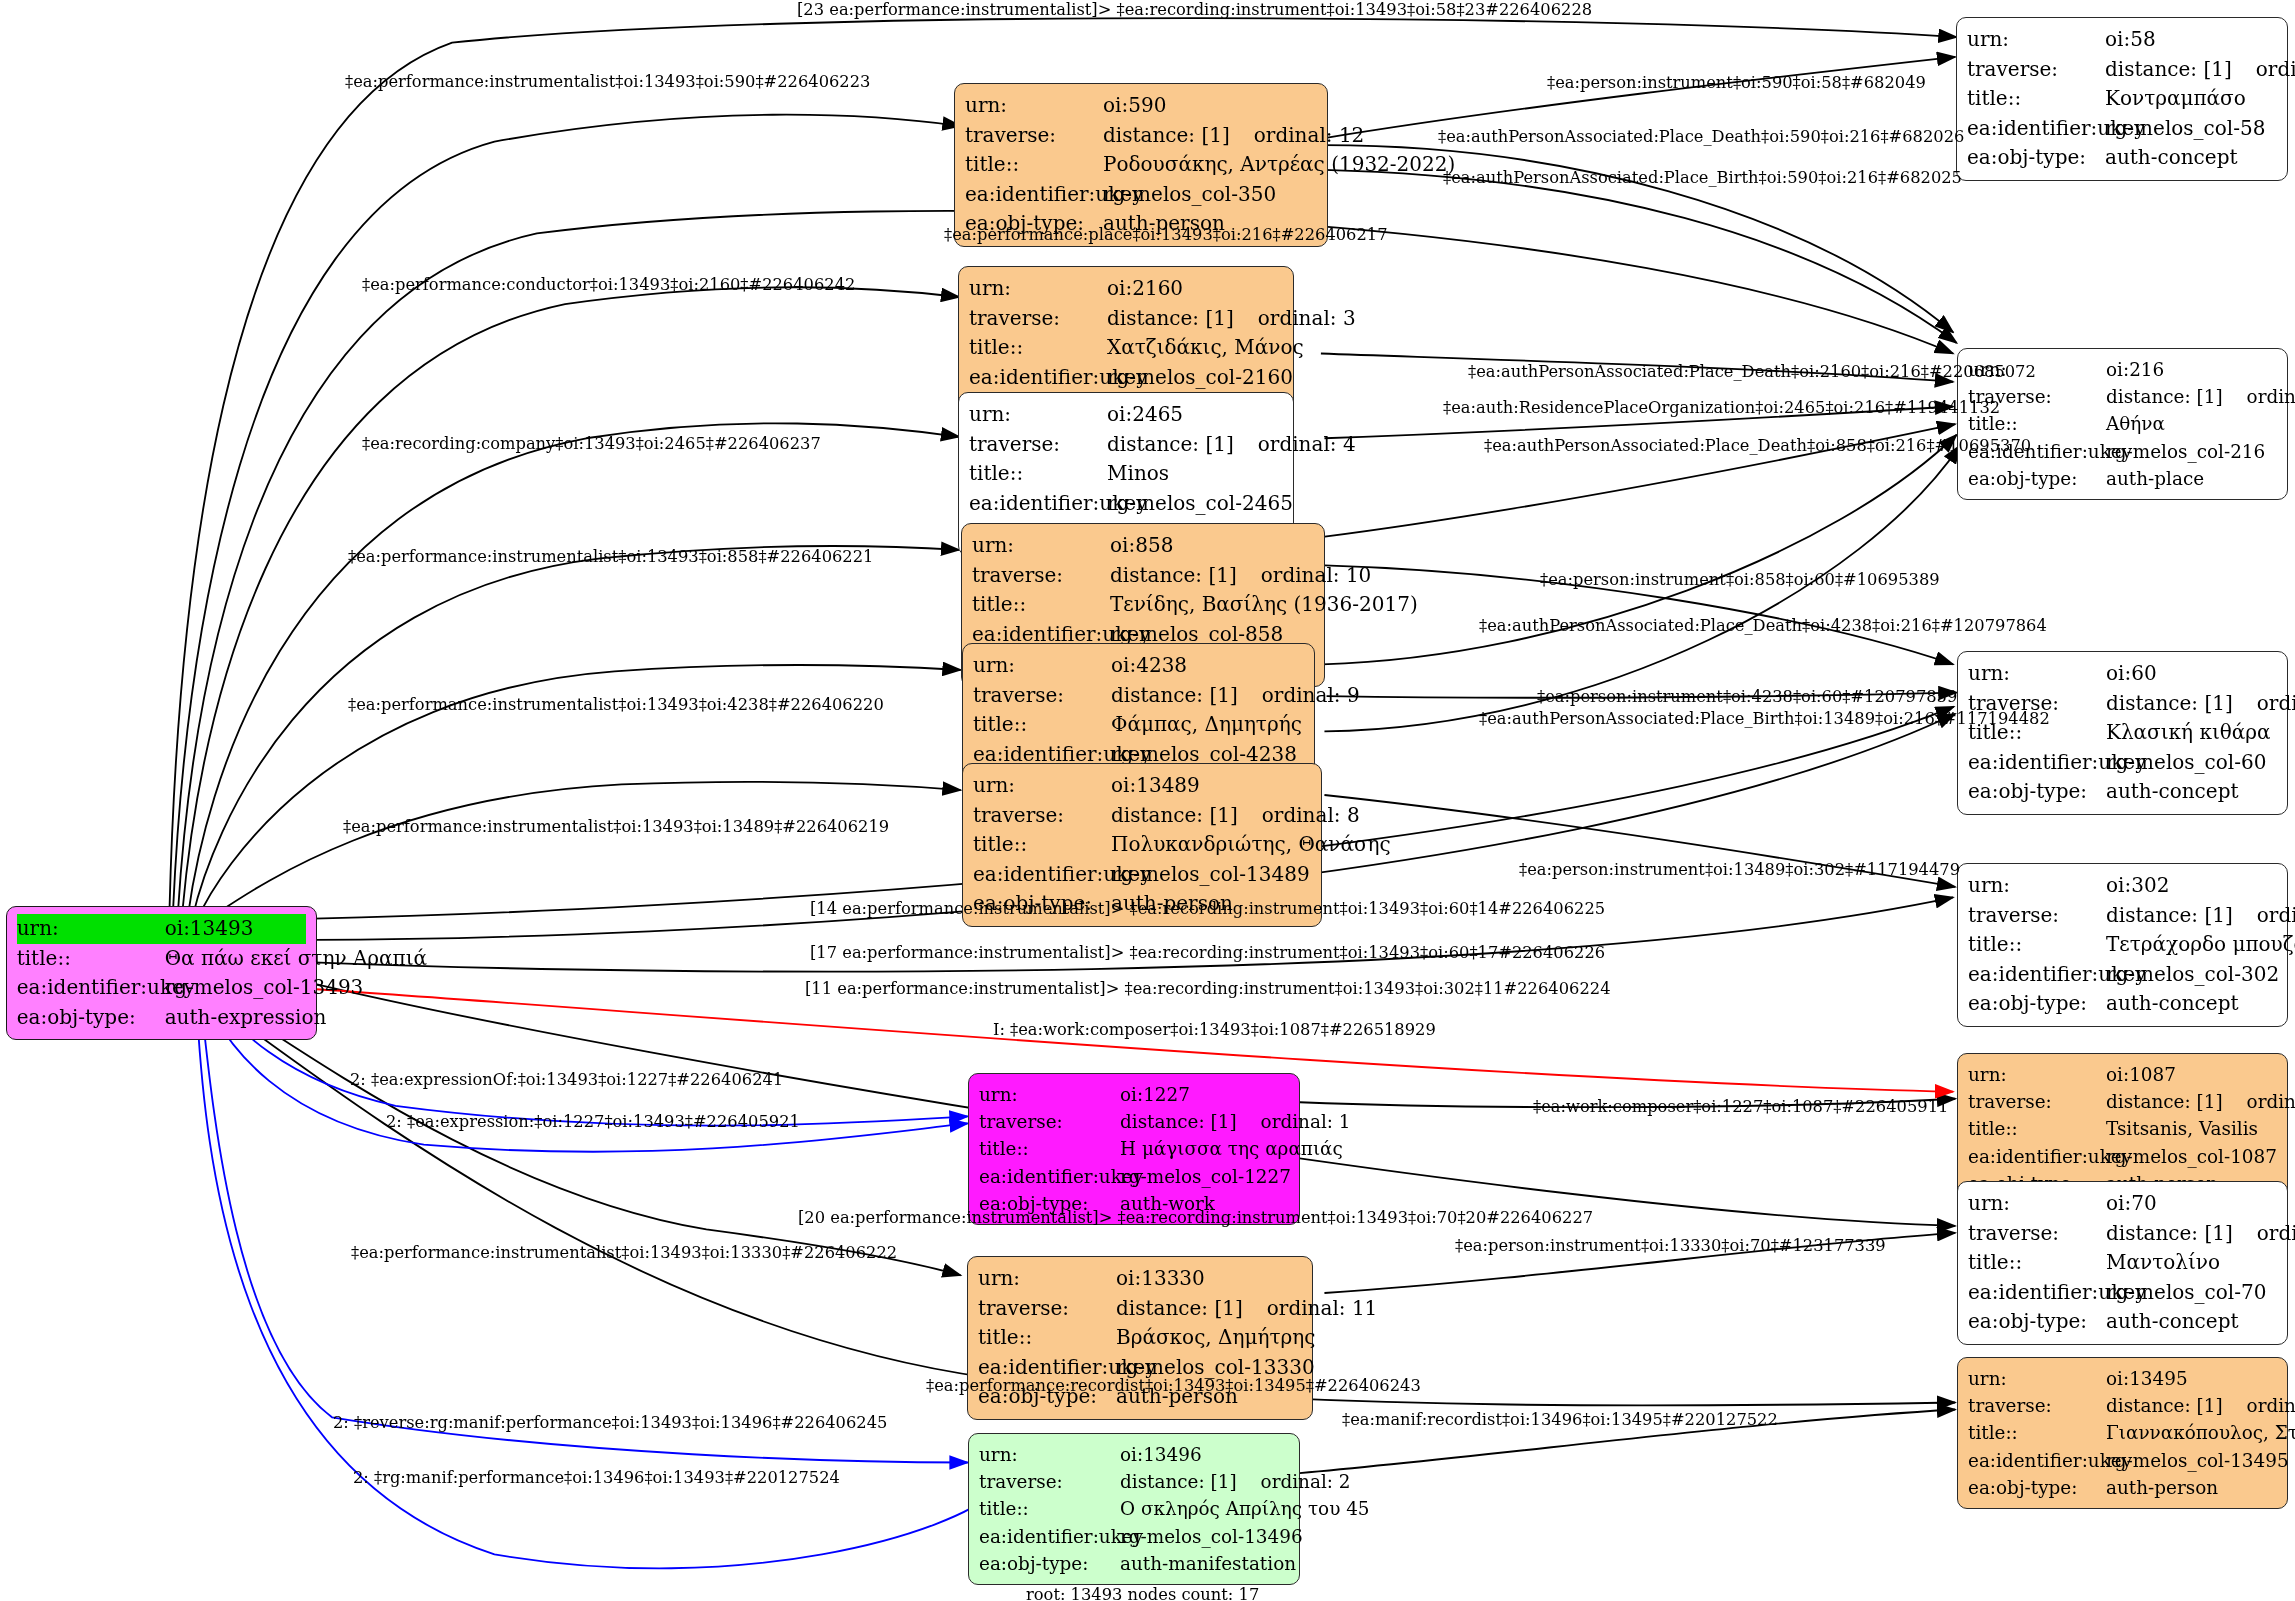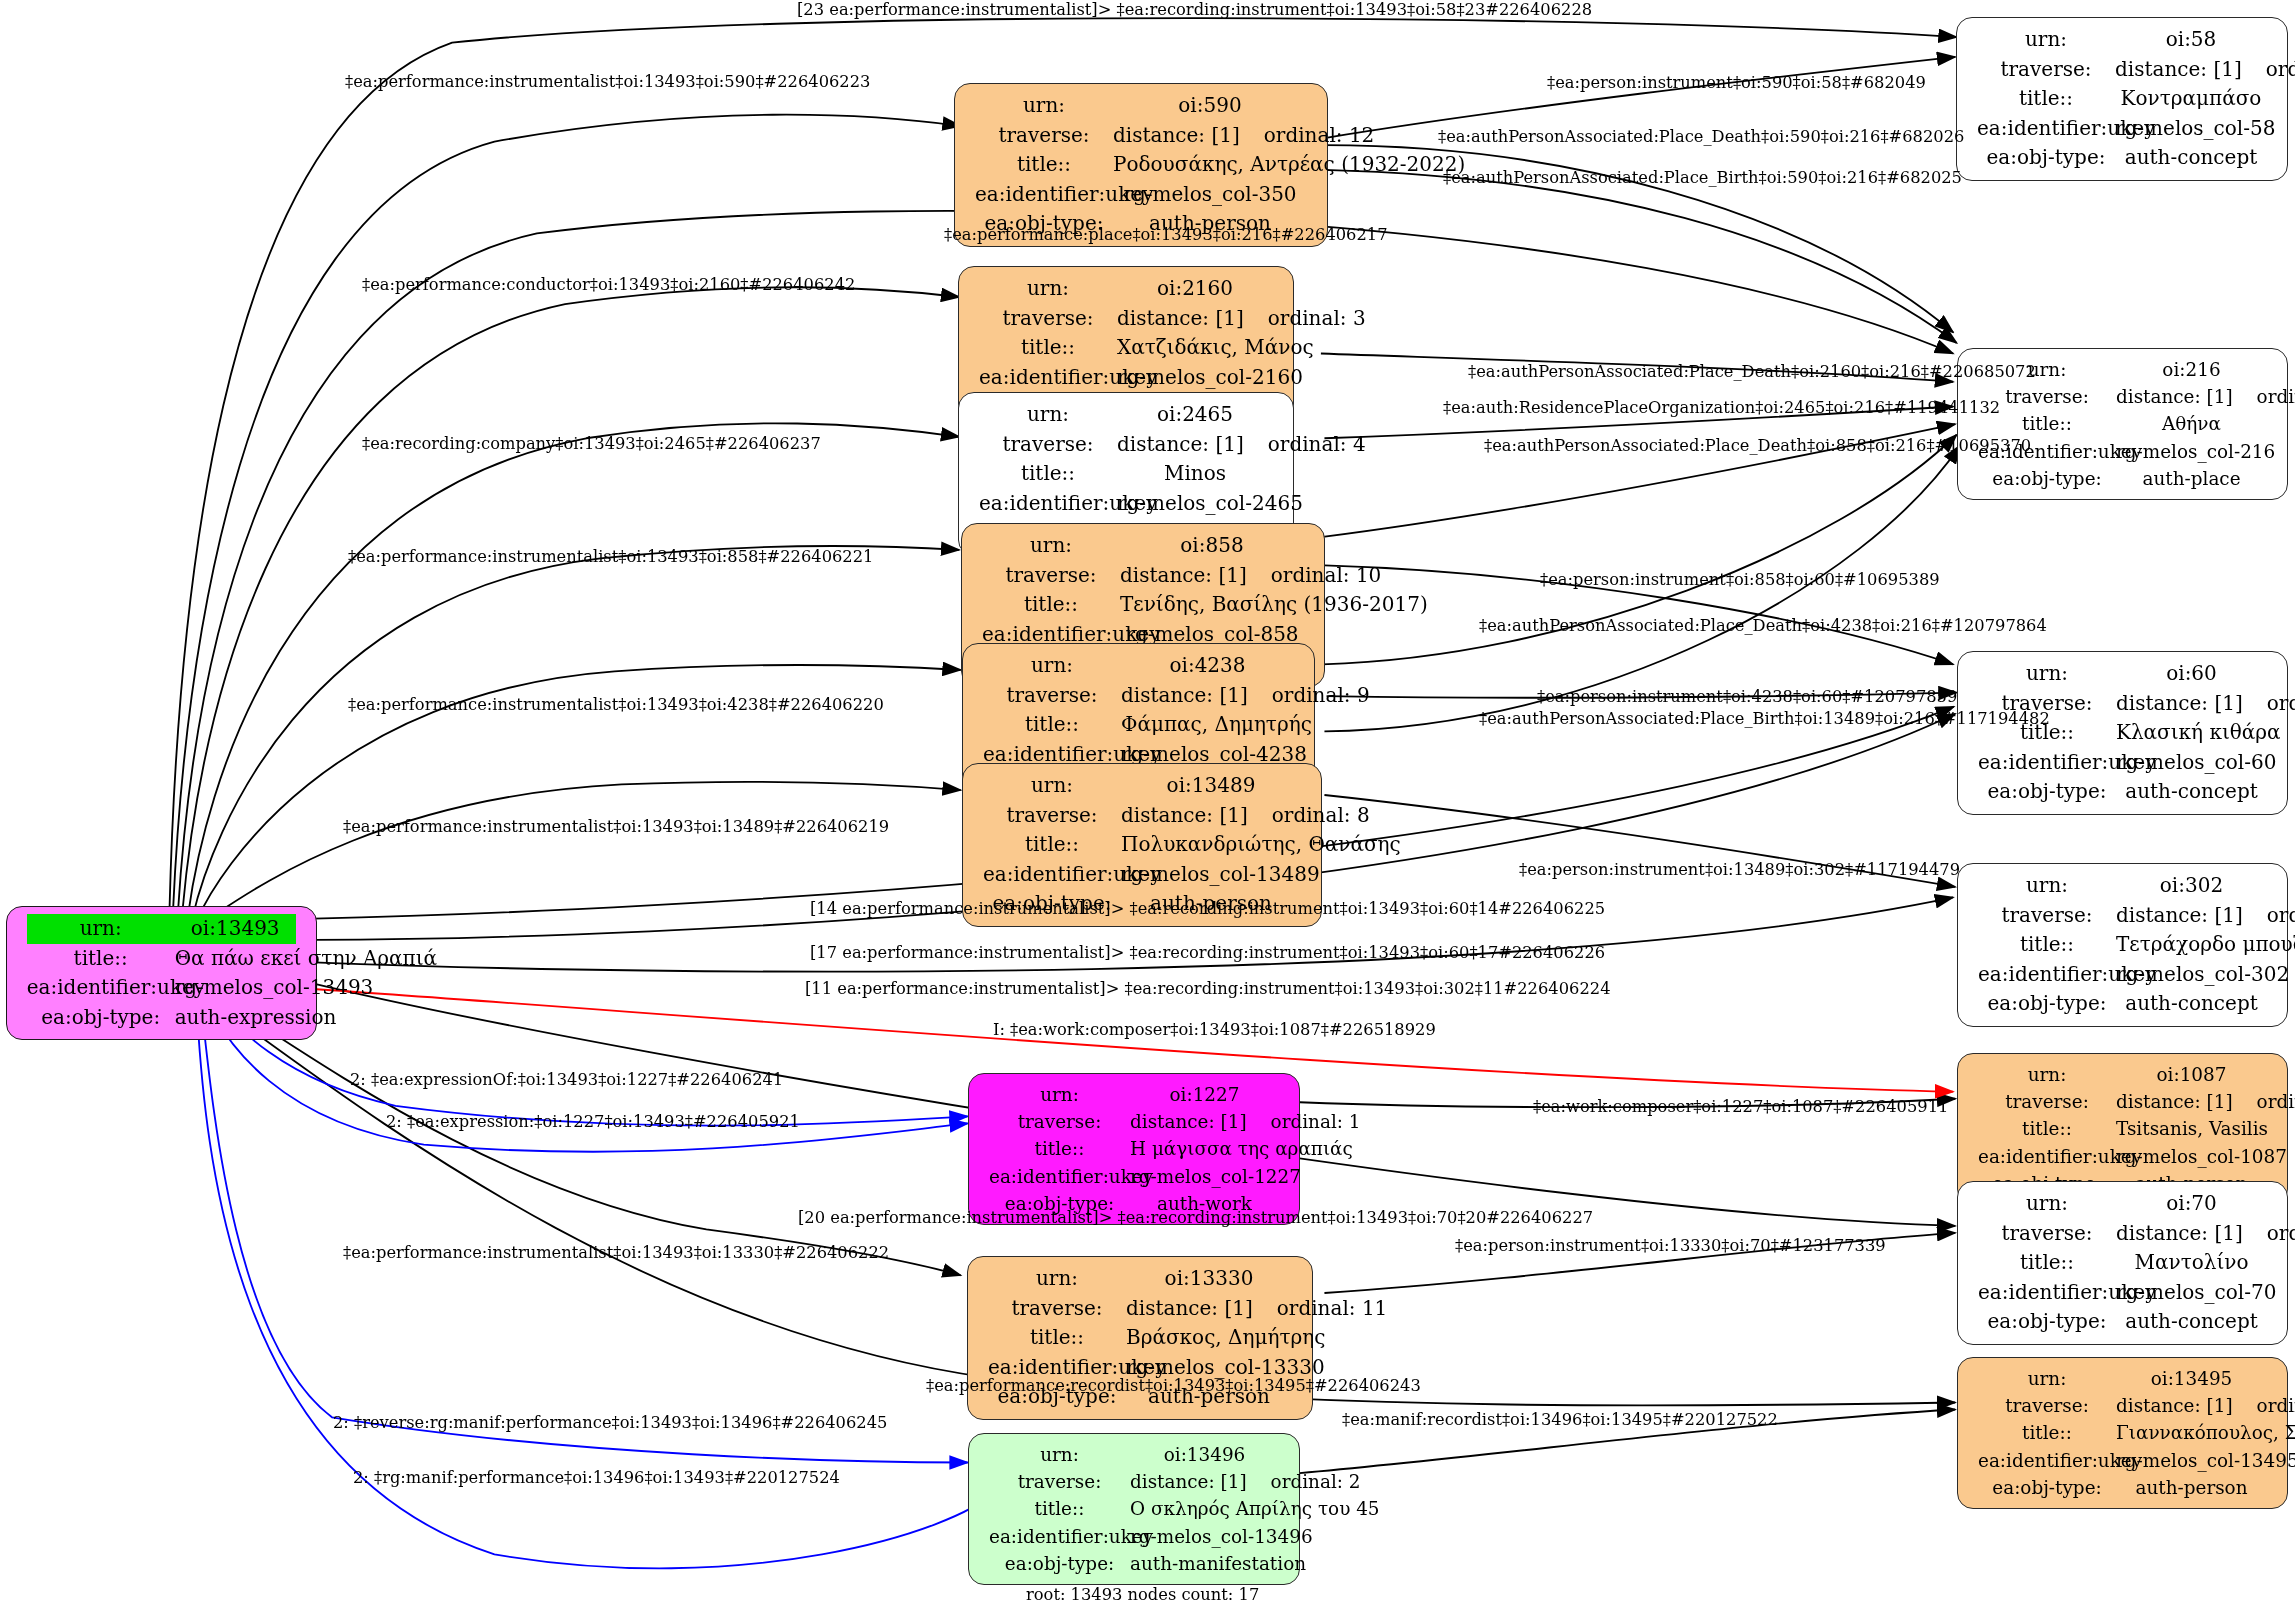--- a/index.html
+++ b/index.html
@@ -1,19 +1,19 @@
 <!DOCTYPE html>
 <html style="font-size:11.3px"><head>
 <meta charset="utf-8">
 <style>
   html,body{margin:0;padding:0;background:#ffffff;}
   body{font-family:"DejaVu Serif","Liberation Serif",serif;}
   #stage{position:relative;width:2295px;height:1602px;background:#fff;overflow:hidden;}
   svg#wires{position:absolute;left:0;top:0;width:2295px;height:1602px;pointer-events:none;}
-  .node{position:absolute;box-sizing:border-box;border:1.4px solid #2a2a2a;border-radius:16px;background:#fff;padding:7px 20px;text-align:center;}
+  .node{position:absolute;box-sizing:border-box;border:1.4px solid #2a2a2a;border-radius:10px;background:#fff;padding:7px 10px;}
   .node .row{display:flex;line-height:1.48;white-space:nowrap;}
   .node .k{width:138px;flex:0 0 138px;}
   .node .v{flex:1 1 auto;}
   .node .v .ord{padding-left:24px;}
   .fs28 .row{font-size:20px;}
   .fs26 .row{font-size:18.4px;}
   .node.root{background:#ff80ff;border-color:#1a1a1a;}
   .node.root .row.hi .k,.node.root .row.hi .v{background:#00e000;}
   .node.root .k{width:148px;flex:0 0 148px;}
   .node.magenta{background:#ff1aff;}
@@ -522,21 +522,21 @@
   <div class="elabel" style="left:343px;top:817px;">‡ea:performance:instrumentalist‡oi:13493‡oi:13489‡#226406219</div>
   <div class="elabel" style="left:1519px;top:860px;">‡ea:person:instrument‡oi:13489‡oi:302‡#117194479</div>
   <div class="elabel" style="left:810px;top:899px;">[14 ea:performance:instrumentalist]&gt; ‡ea:recording:instrument‡oi:13493‡oi:60‡14#226406225</div>
   <div class="elabel" style="left:810px;top:943px;">[17 ea:performance:instrumentalist]&gt; ‡ea:recording:instrument‡oi:13493‡oi:60‡17#226406226</div>
   <div class="elabel" style="left:805px;top:979px;">[11 ea:performance:instrumentalist]&gt; ‡ea:recording:instrument‡oi:13493‡oi:302‡11#226406224</div>
   <div class="elabel" style="left:993px;top:1020px;">I: ‡ea:work:composer‡oi:13493‡oi:1087‡#226518929</div>
   <div class="elabel" style="left:350px;top:1070px;">2: ‡ea:expressionOf:‡oi:13493‡oi:1227‡#226406241</div>
   <div class="elabel" style="left:386px;top:1112px;">2: ‡ea:expression:‡oi:1227‡oi:13493‡#226405921</div>
   <div class="elabel" style="left:1533px;top:1097px;">‡ea:work:composer‡oi:1227‡oi:1087‡#226405911</div>
   <div class="elabel" style="left:798px;top:1208px;">[20 ea:performance:instrumentalist]&gt; ‡ea:recording:instrument‡oi:13493‡oi:70‡20#226406227</div>
-  <div class="elabel" style="left:343px;top:1243px;">‡ea:performance:instrumentalist‡oi:13493‡oi:13330‡#226406222</div>
+  <div class="elabel" style="left:351px;top:1243px;">‡ea:performance:instrumentalist‡oi:13493‡oi:13330‡#226406222</div>
   <div class="elabel" style="left:1455px;top:1236px;">‡ea:person:instrument‡oi:13330‡oi:70‡#123177339</div>
   <div class="elabel" style="left:926px;top:1376px;">‡ea:performance:recordist‡oi:13493‡oi:13495‡#226406243</div>
   <div class="elabel" style="left:1342px;top:1410px;">‡ea:manif:recordist‡oi:13496‡oi:13495‡#220127522</div>
   <div class="elabel" style="left:333px;top:1413px;">2: ‡reverse:rg:manif:performance‡oi:13493‡oi:13496‡#226406245</div>
   <div class="elabel" style="left:353px;top:1468px;">2: ‡rg:manif:performance‡oi:13496‡oi:13493‡#220127524</div>
 
   <div class="footer" style="left:1026px;top:1585px;">root: 13493 nodes count: 17</div>
 </div>
 
 

